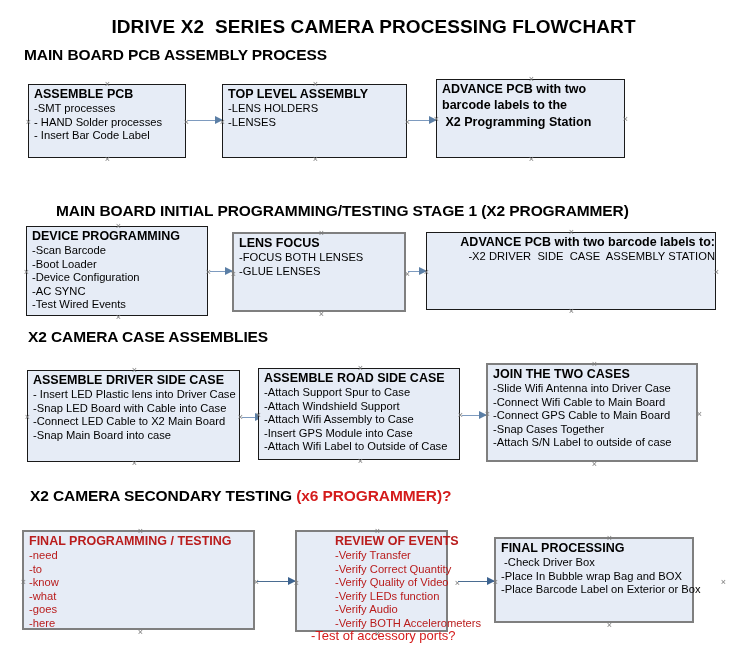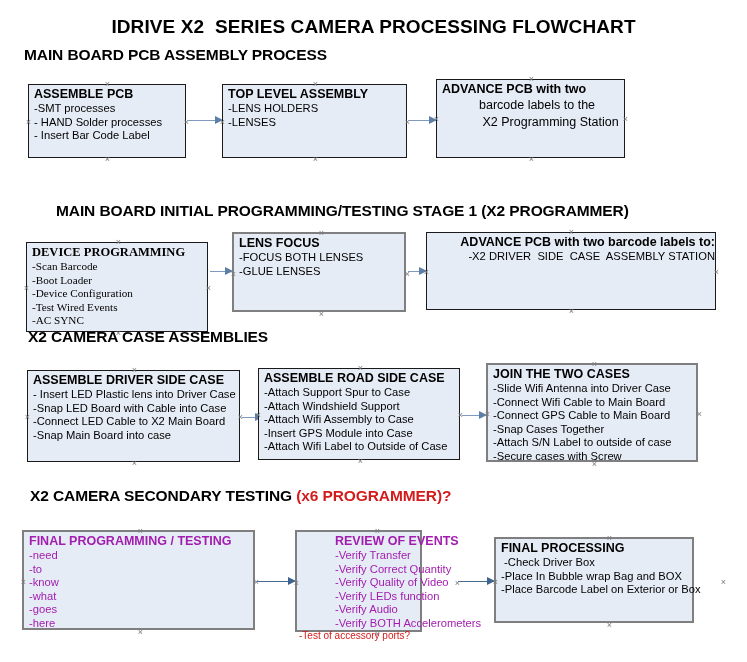--- a/index.html
+++ b/index.html
@@ -49,22 +49,22 @@
     line-height:15px;
     white-space:pre;
     margin-bottom:0px;
   }
   .box-line{
     font-size:11.2px;
     line-height:13.6px;
     white-space:pre;
     font-weight:normal;
   }
-  .box.bold-body .box-line{font-weight:normal;font-size:12.5px;line-height:17px;margin-left:37px;}
-  .box.red-text .box-title,.box.red-text .box-line{color:#a21caf;}
+  .box.bold-body .box-line{font-weight:bold;font-size:12.5px;line-height:17px;}
+  .box.red-text .box-title,.box.red-text .box-line{color:#b91c1c;}
 
   
   .arrow{position:absolute;height:9px;}
   .arrow .shaft{
     position:absolute;
     left:0;top:4px;
     height:1.4px;
     background:#7e9bbf;
     width:100%;
   }
@@ -87,24 +87,25 @@
     font-size:9px;
     line-height:7px;
     text-align:center;
     font-family:"Liberation Sans", sans-serif;
     user-select:none;
   }
   .handle::before{content:"\00D7";}
 
   .overflow-line{
     position:absolute;
-    font-size:10px;
+    font-size:13px;
     line-height:13.6px;
     color:#d41b1b;
     white-space:pre;
+    margin-left:12px;
   }
 </style>
 </head>
 <body>
 
 <div id="canvas">
 
   <div class="doc-title">IDRIVE X2  SERIES CAMERA PROCESSING FLOWCHART</div>
 
   <div class="section-heading" style="left:24px;top:46px;">MAIN BOARD PCB ASSEMBLY PROCESS</div>
@@ -145,27 +146,27 @@
     <div class="box-line">barcode labels to the</div>
     <div class="box-line"> X2 Programming Station</div>
     <div class="handle" style="left:91px;top:-4px;"></div>
     <div class="handle" style="left:91px;top:76px;"></div>
     <div class="handle" style="left:-4px;top:36px;"></div>
     <div class="handle" style="left:185px;top:36px;"></div>
   </div>
 
   <div class="section-heading" style="left:24px;top:202px;margin-left:32px;">MAIN BOARD INITIAL PROGRAMMING/TESTING STAGE 1 (X2 PROGRAMMER)</div>
 
-  <div class="box" style="left:26px;top:242px;width:182px;height:90px;font-family:Liberation Serif, serif;">
+  <div class="box" style="left:26px;top:226px;width:182px;height:90px;">
     <div class="box-title">DEVICE PROGRAMMING</div>
     <div class="box-line">-Scan Barcode</div>
     <div class="box-line">-Boot Loader</div>
     <div class="box-line">-Device Configuration</div>
+    <div class="box-line">-AC SYNC</div>
     <div class="box-line">-Test Wired Events</div>
-    <div class="box-line">-AC SYNC</div>
     <div class="handle" style="left:88px;top:-4px;"></div>
     <div class="handle" style="left:88px;top:87px;"></div>
     <div class="handle" style="left:-4px;top:42px;"></div>
     <div class="handle" style="left:178px;top:42px;"></div>
   </div>
 
   <div class="arrow" style="left:210px;top:267px;width:22px;">
     <div class="shaft"></div>
     <div class="head"></div>
   </div>
@@ -231,21 +232,20 @@
     <div class="head"></div>
   </div>
 
   <div class="box grey-border" style="left:486px;top:363px;width:212px;height:99px;">
     <div class="box-title">JOIN THE TWO CASES</div>
     <div class="box-line">-Slide Wifi Antenna into Driver Case</div>
     <div class="box-line">-Connect Wifi Cable to Main Board</div>
     <div class="box-line">-Connect GPS Cable to Main Board</div>
     <div class="box-line">-Snap Cases Together</div>
     <div class="box-line">-Attach S/N Label to outside of case</div>
-    <div class="box-line">-Secure cases with Screw</div>
     <div class="handle" style="left:103px;top:-4px;"></div>
     <div class="handle" style="left:103px;top:96px;"></div>
     <div class="handle" style="left:-4px;top:46px;"></div>
     <div class="handle" style="left:208px;top:46px;"></div>
   </div>
 
   <div class="section-heading" style="left:30px;top:487px;"><span>X2 CAMERA SECONDARY TESTING </span><span class="accent">(x6 PROGRAMMER)?</span></div>
 
   <div class="box grey-border red-text" style="left:22px;top:530px;width:233px;height:100px;">
     <div class="box-title">FINAL PROGRAMMING / TESTING</div>
@@ -259,21 +259,21 @@
     <div class="handle" style="left:113px;top:97px;"></div>
     <div class="handle" style="left:-4px;top:47px;"></div>
     <div class="handle" style="left:229px;top:47px;"></div>
   </div>
 
   <div class="arrow dark" style="left:257px;top:577px;width:38px;">
     <div class="shaft"></div>
     <div class="head"></div>
   </div>
 
-  <div class="box grey-border red-text" style="left:295px;top:530px;width:127px;height:102px;padding-left:38px;">
+  <div class="box grey-border red-text" style="left:295px;top:530px;width:153px;height:102px;padding-left:38px;">
     <div class="box-title">REVIEW OF EVENTS</div>
     <div class="box-line">-Verify Transfer</div>
     <div class="box-line">-Verify Correct Quantity</div>
     <div class="box-line">-Verify Quality of Video</div>
     <div class="box-line">-Verify LEDs function</div>
     <div class="box-line">-Verify Audio</div>
     <div class="box-line">-Verify BOTH Accelerometers</div>
     <div class="handle" style="left:77px;top:-4px;"></div>
     <div class="handle" style="left:77px;top:99px;"></div>
     <div class="handle" style="left:-4px;top:48px;"></div>

